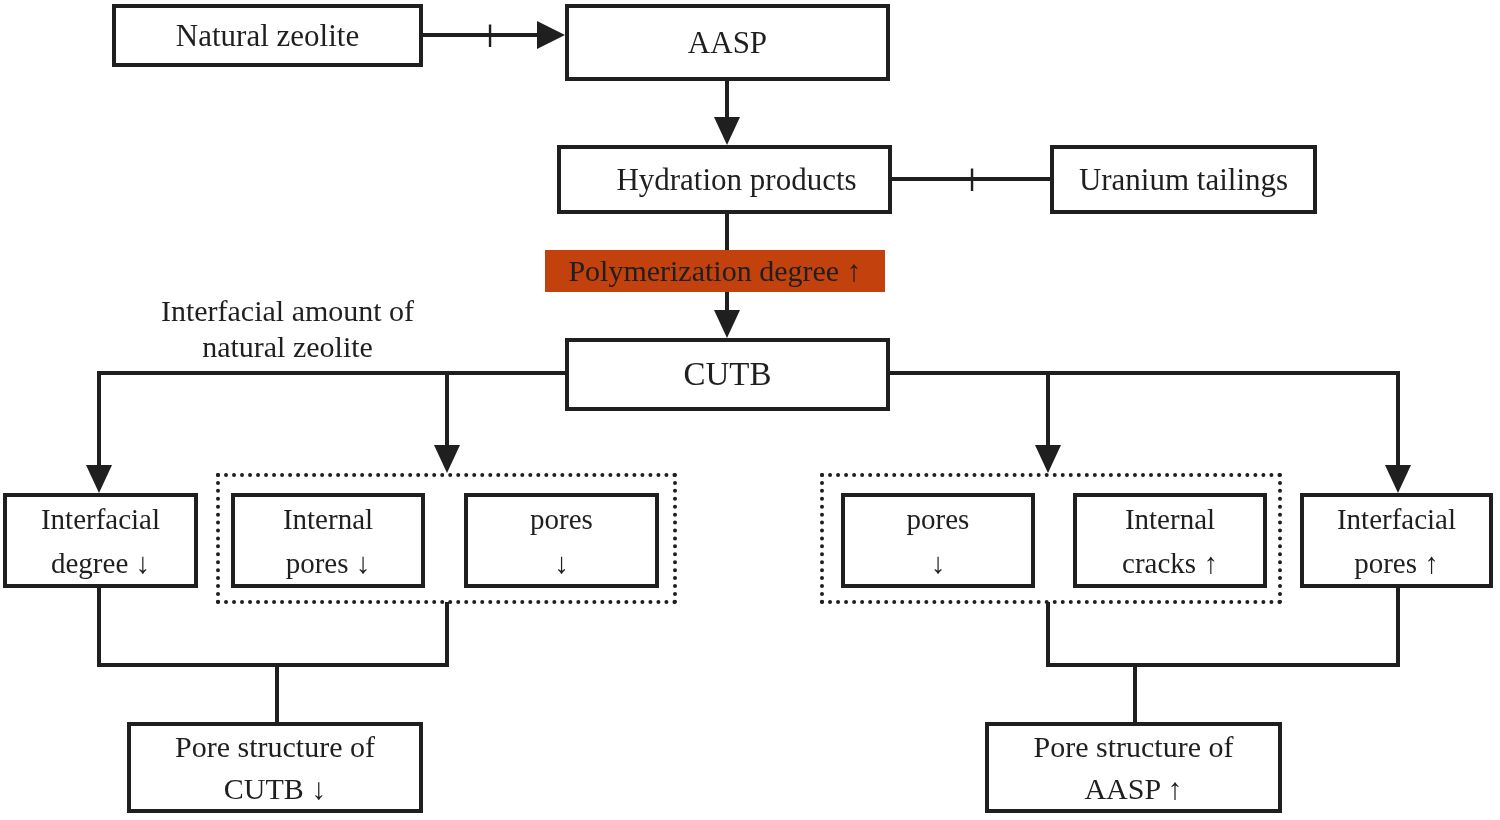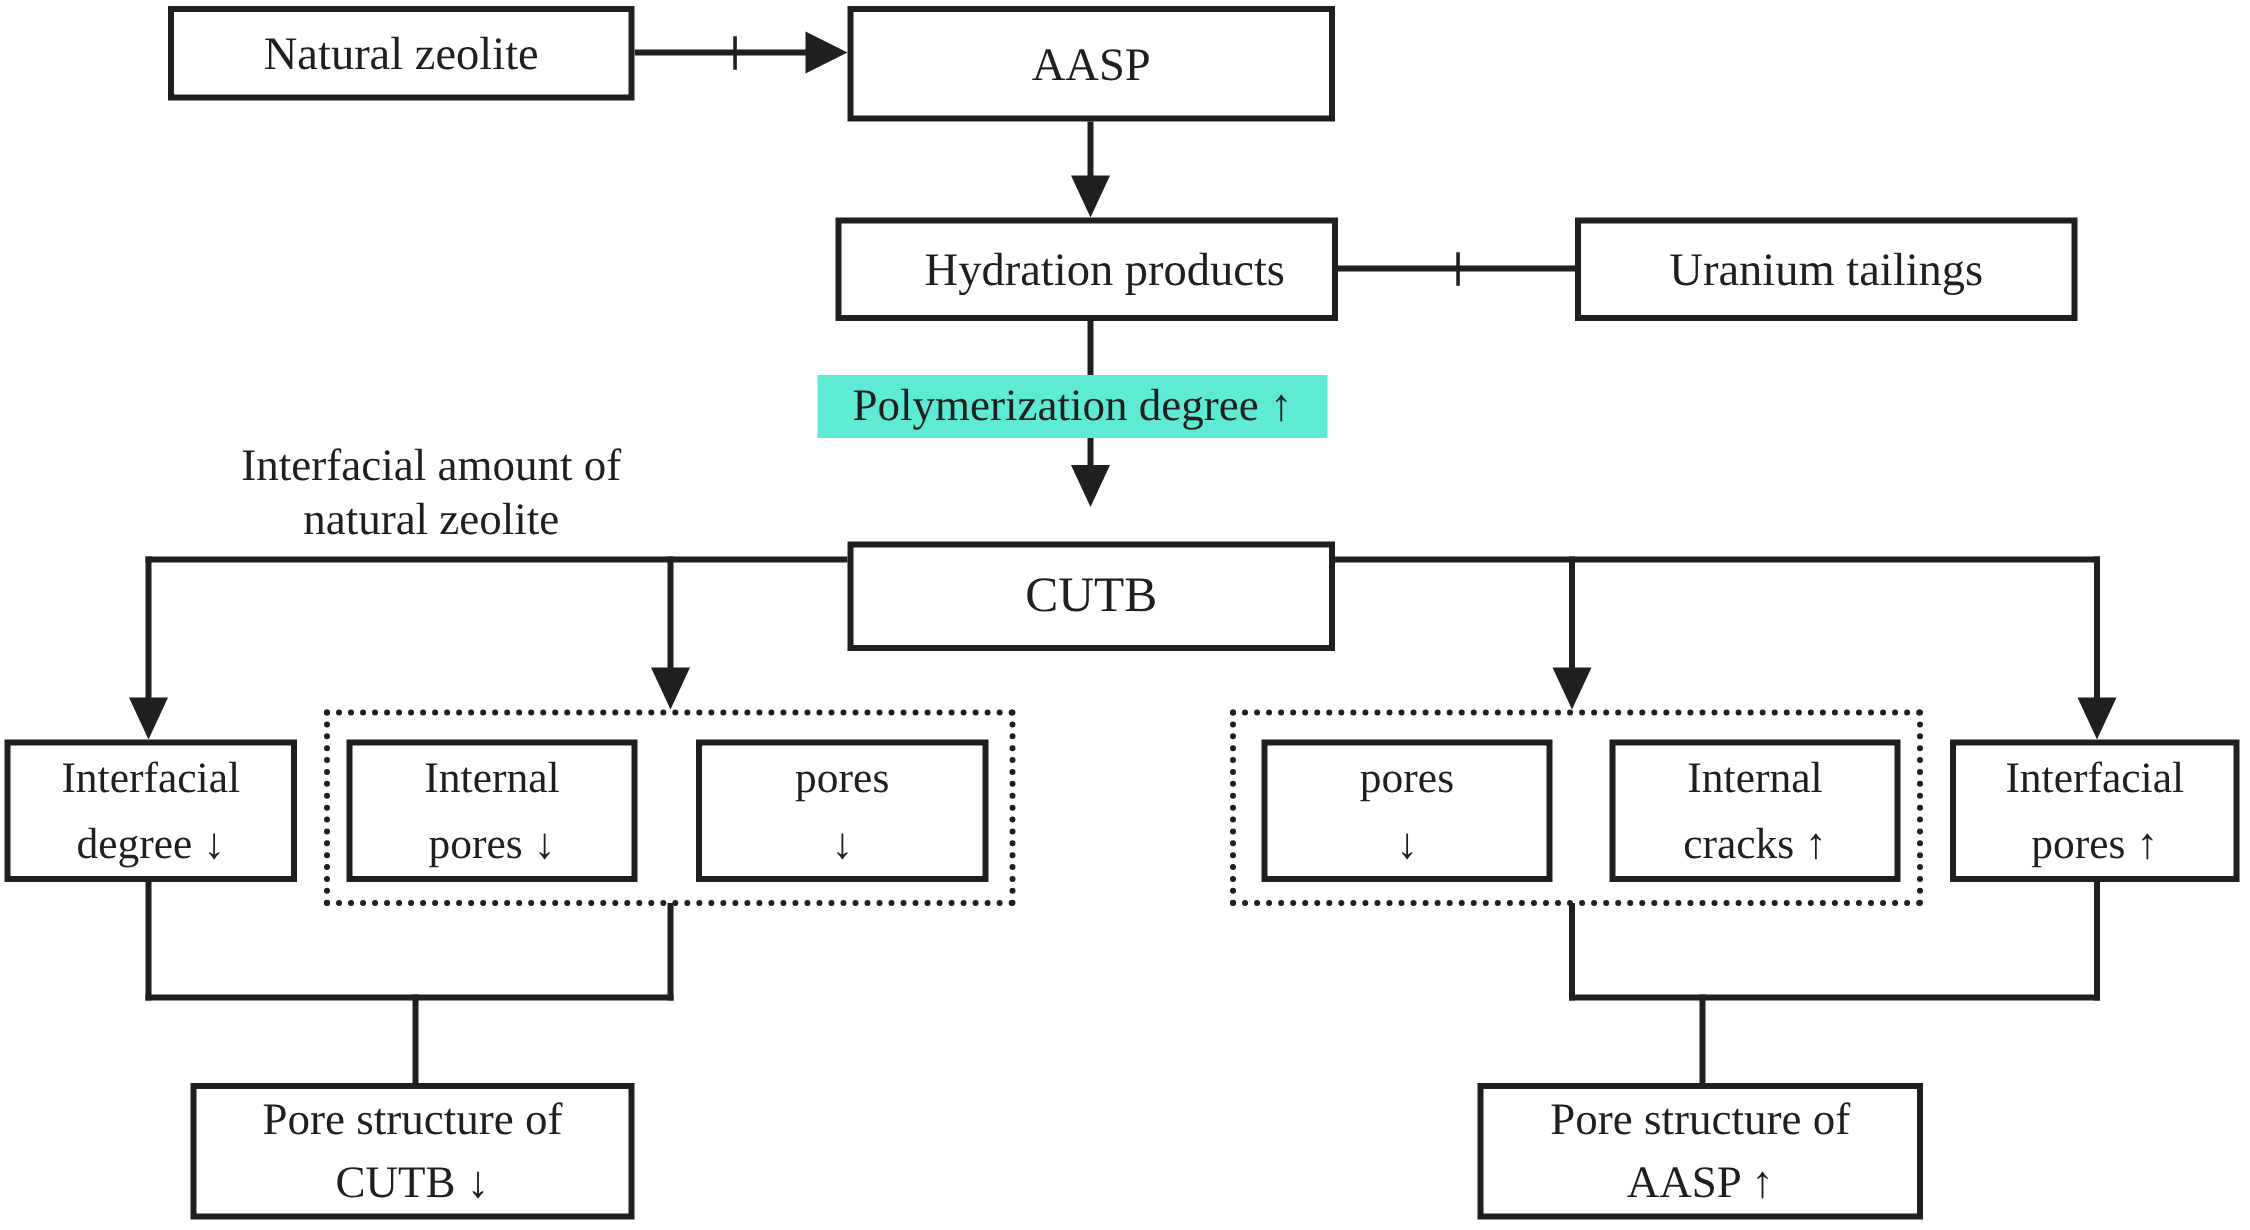--- a/index.html
+++ b/index.html
@@ -24,37 +24,37 @@
                  border-top: 14px solid transparent; border-bottom: 14px solid transparent;
                  border-left: 28px solid var(--ink); }
   .plus { position: absolute; width: 44px; height: 48px; display: flex; align-items: center;
           justify-content: center; font-size: 48px; line-height: 1; z-index: 2; }
   .lbl { position: absolute; text-align: center; z-index: 3; }
 
   
   #natural-zeolite { left: 112px; top: 4px;  width: 311px; height: 63px; font-size: 31px; }
   #aasp            { left: 565px; top: 4px;  width: 325px; height: 77px; font-size: 31px; }
   #hydration       { left: 557px; top: 145px; width: 335px; height: 69px; font-size: 31px; padding-left: 24px; }
-  #uranium         { left: 1050px; top: 145px; width: 335px; height: 69px; font-size: 31px; }
-  #cutb            { left: 565px; top: 338px; width: 325px; height: 73px; font-size: 33px; margin-top: 23px; }
+  #uranium         { left: 1050px; top: 145px; width: 267px; height: 69px; font-size: 31px; }
+  #cutb            { left: 565px; top: 338px; width: 325px; height: 73px; font-size: 33px; }
 
   #ifp-down    { left: 3px;    top: 493px; width: 195px; height: 95px; font-size: 29px; line-height: 44px; }
   #dotted-left { left: 216px;  top: 473px; width: 461px; height: 131px; }
   #ic-down     { left: 231px;  top: 493px; width: 194px; height: 95px; font-size: 29px; line-height: 44px; }
   #pores-left  { left: 464px;  top: 493px; width: 195px; height: 95px; font-size: 29px; line-height: 44px; }
   #dotted-right{ left: 820px;  top: 473px; width: 462px; height: 131px; }
   #pores-right { left: 841px;  top: 493px; width: 194px; height: 95px; font-size: 29px; line-height: 44px; }
   #ic-up       { left: 1073px; top: 493px; width: 194px; height: 95px; font-size: 29px; line-height: 44px; }
   #ifp-up      { left: 1300px; top: 493px; width: 193px; height: 95px; font-size: 29px; line-height: 44px; }
 
   #ps-down { left: 127px; top: 722px; width: 296px; height: 91px; font-size: 30px; line-height: 42px; }
   #ps-up   { left: 985px; top: 722px; width: 297px; height: 91px; font-size: 30px; line-height: 42px; }
 
   
-  #lbl-poly        { left: 545px; top: 250px; width: 340px; font-size: 30px; line-height: 42px; background: #5eead4; }
+  #lbl-poly        { left: 545px; top: 250px; width: 340px; font-size: 30px; line-height: 42px; background: #c2410c; }
   #lbl-appropriate { left: 95px;  top: 293px; width: 385px; font-size: 30px; line-height: 36px; }
   #plus-top { left: 468px; top: 12px; }
   #plus-mid { left: 950px; top: 156px; }
 
   
   #e1  { left: 423px;  top: 33px;  width: 122px; height: 4px; }
   #a1  { left: 537px;  top: 21px; }
   #e2  { left: 725px;  top: 67px;  width: 4px; height: 54px; }
   #a2  { left: 714px;  top: 117px; }
   #e3  { left: 892px;  top: 177px; width: 158px; height: 4px; }

